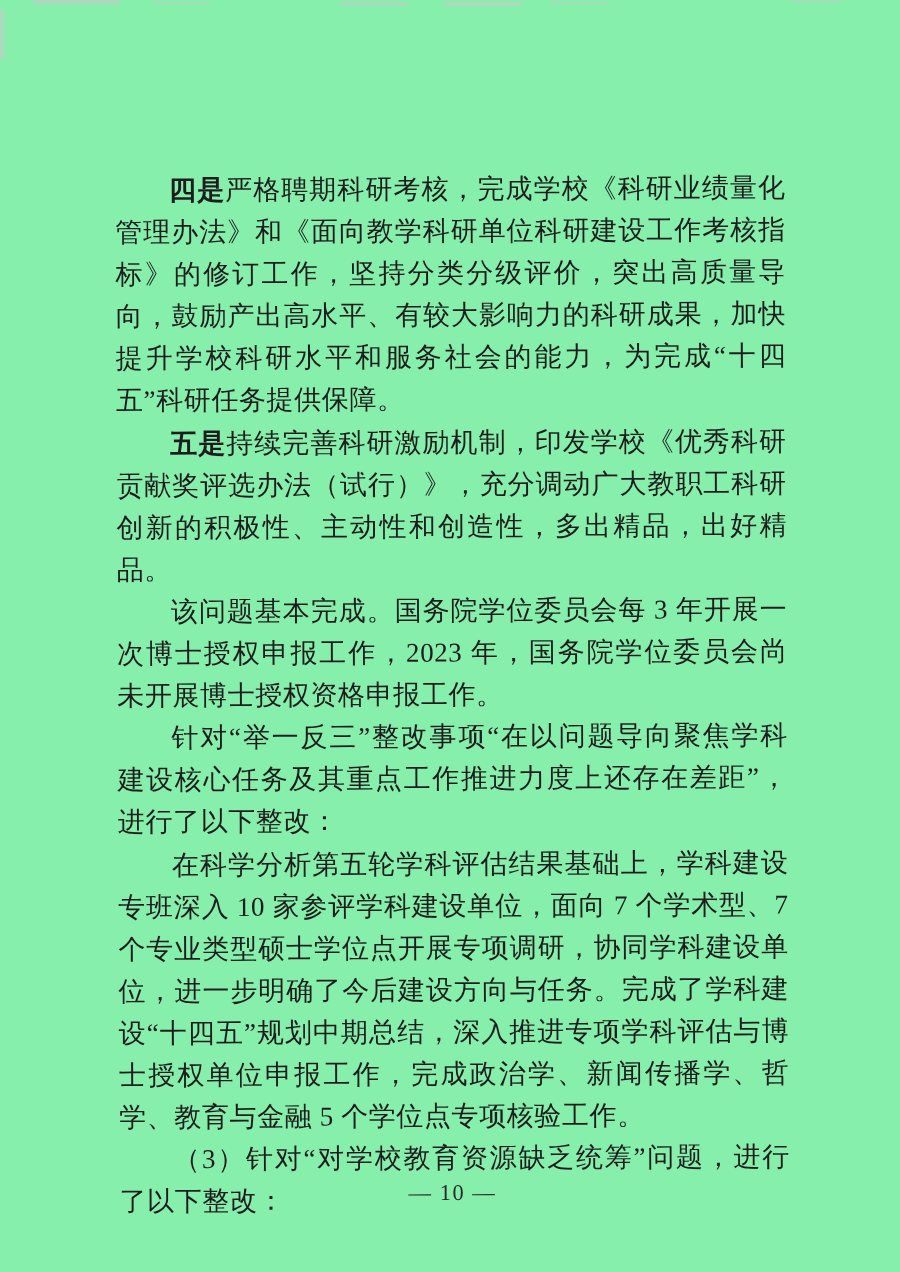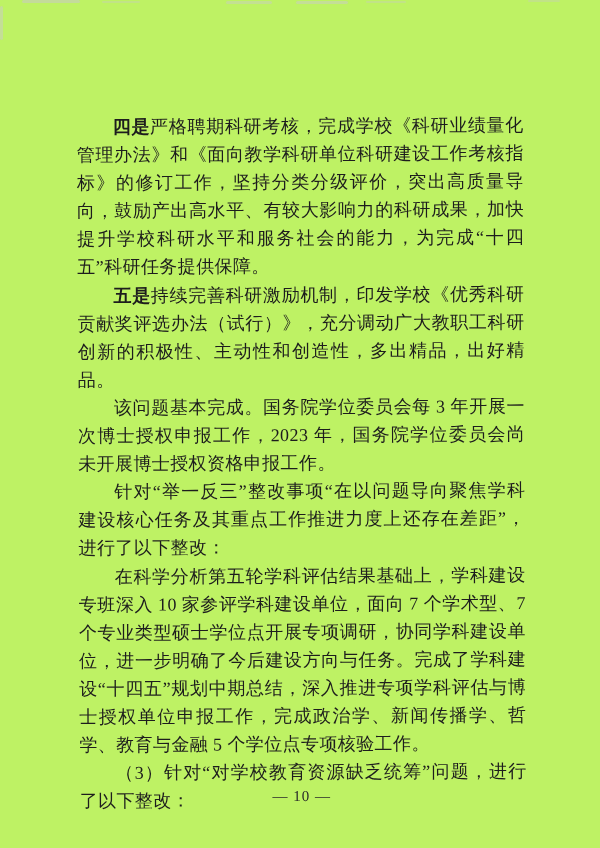--- a/index.html
+++ b/index.html
@@ -4,21 +4,21 @@
 <style>
   html, body {
     margin: 0;
     padding: 0;
     background: #ffffff;
   }
   .page {
     position: relative;
     width: 600px;
     height: 848px;
-    background: #bef264;
+    background: #86efac;
     overflow: hidden;
     font-family: "Liberation Serif", "DejaVu Serif", serif;
   }
   
   .artifact {
     position: absolute;
     background: #c9c9c9;
     opacity: 0.55;
     border-radius: 2px;
   }

